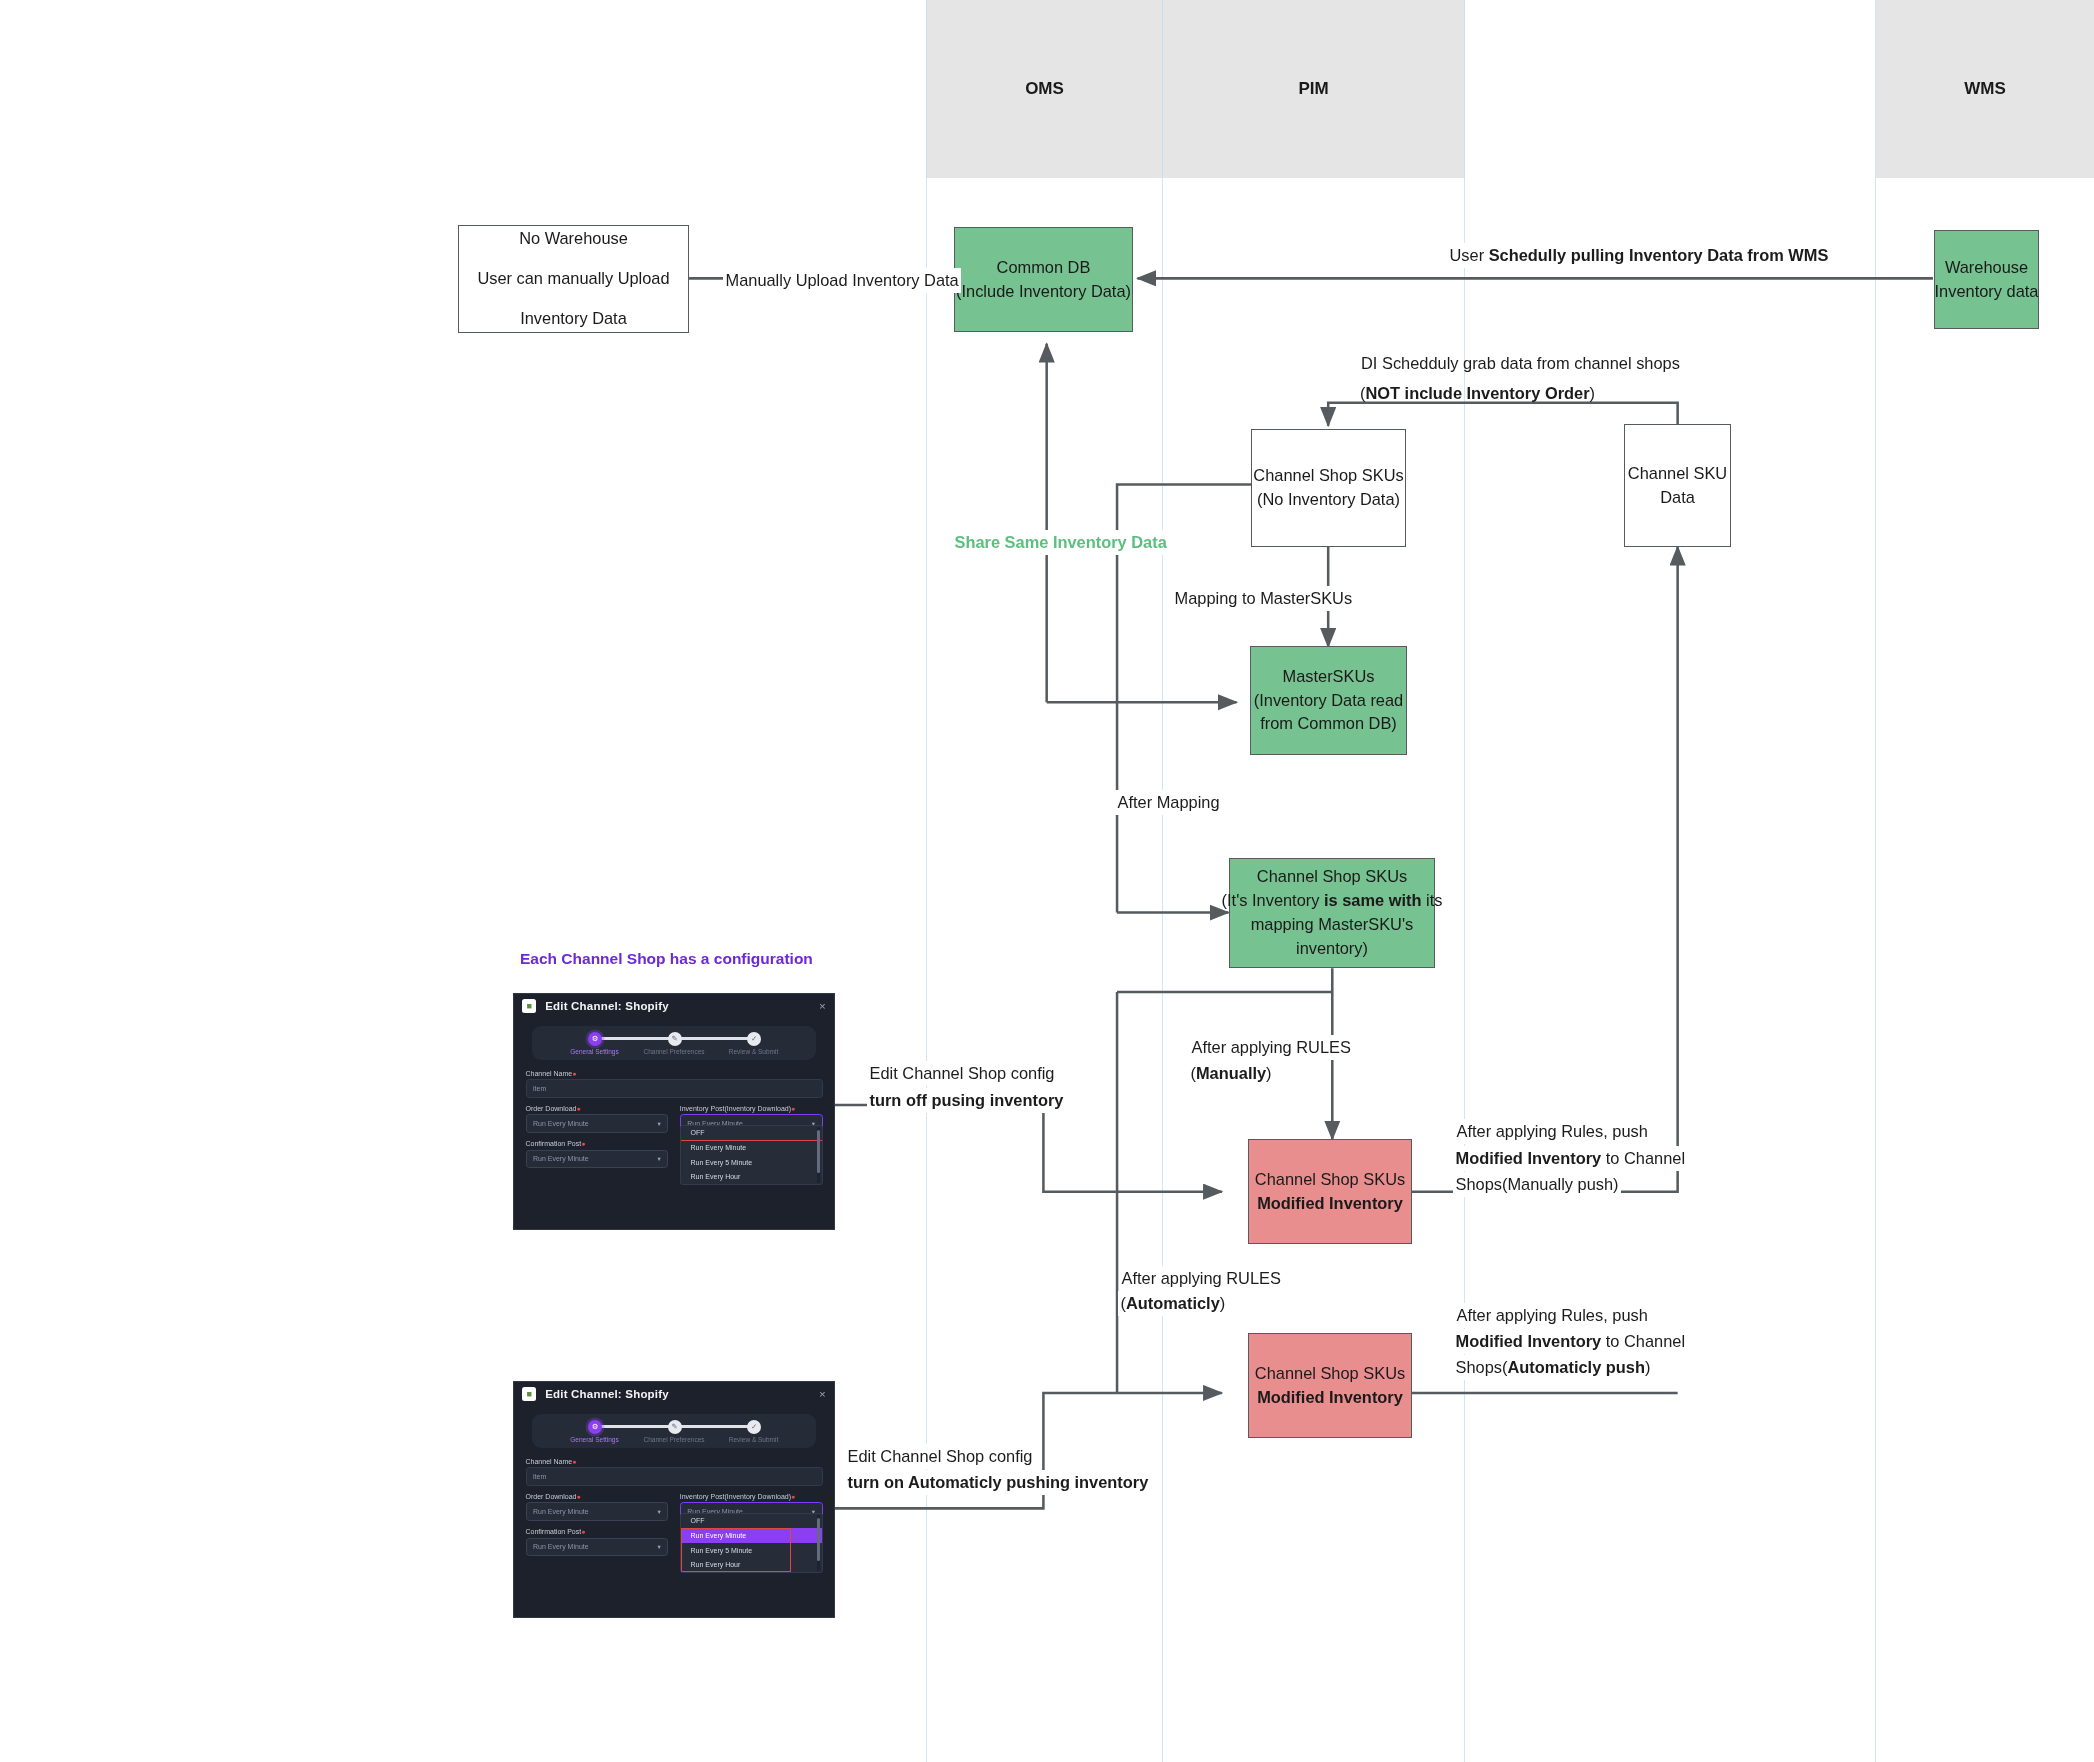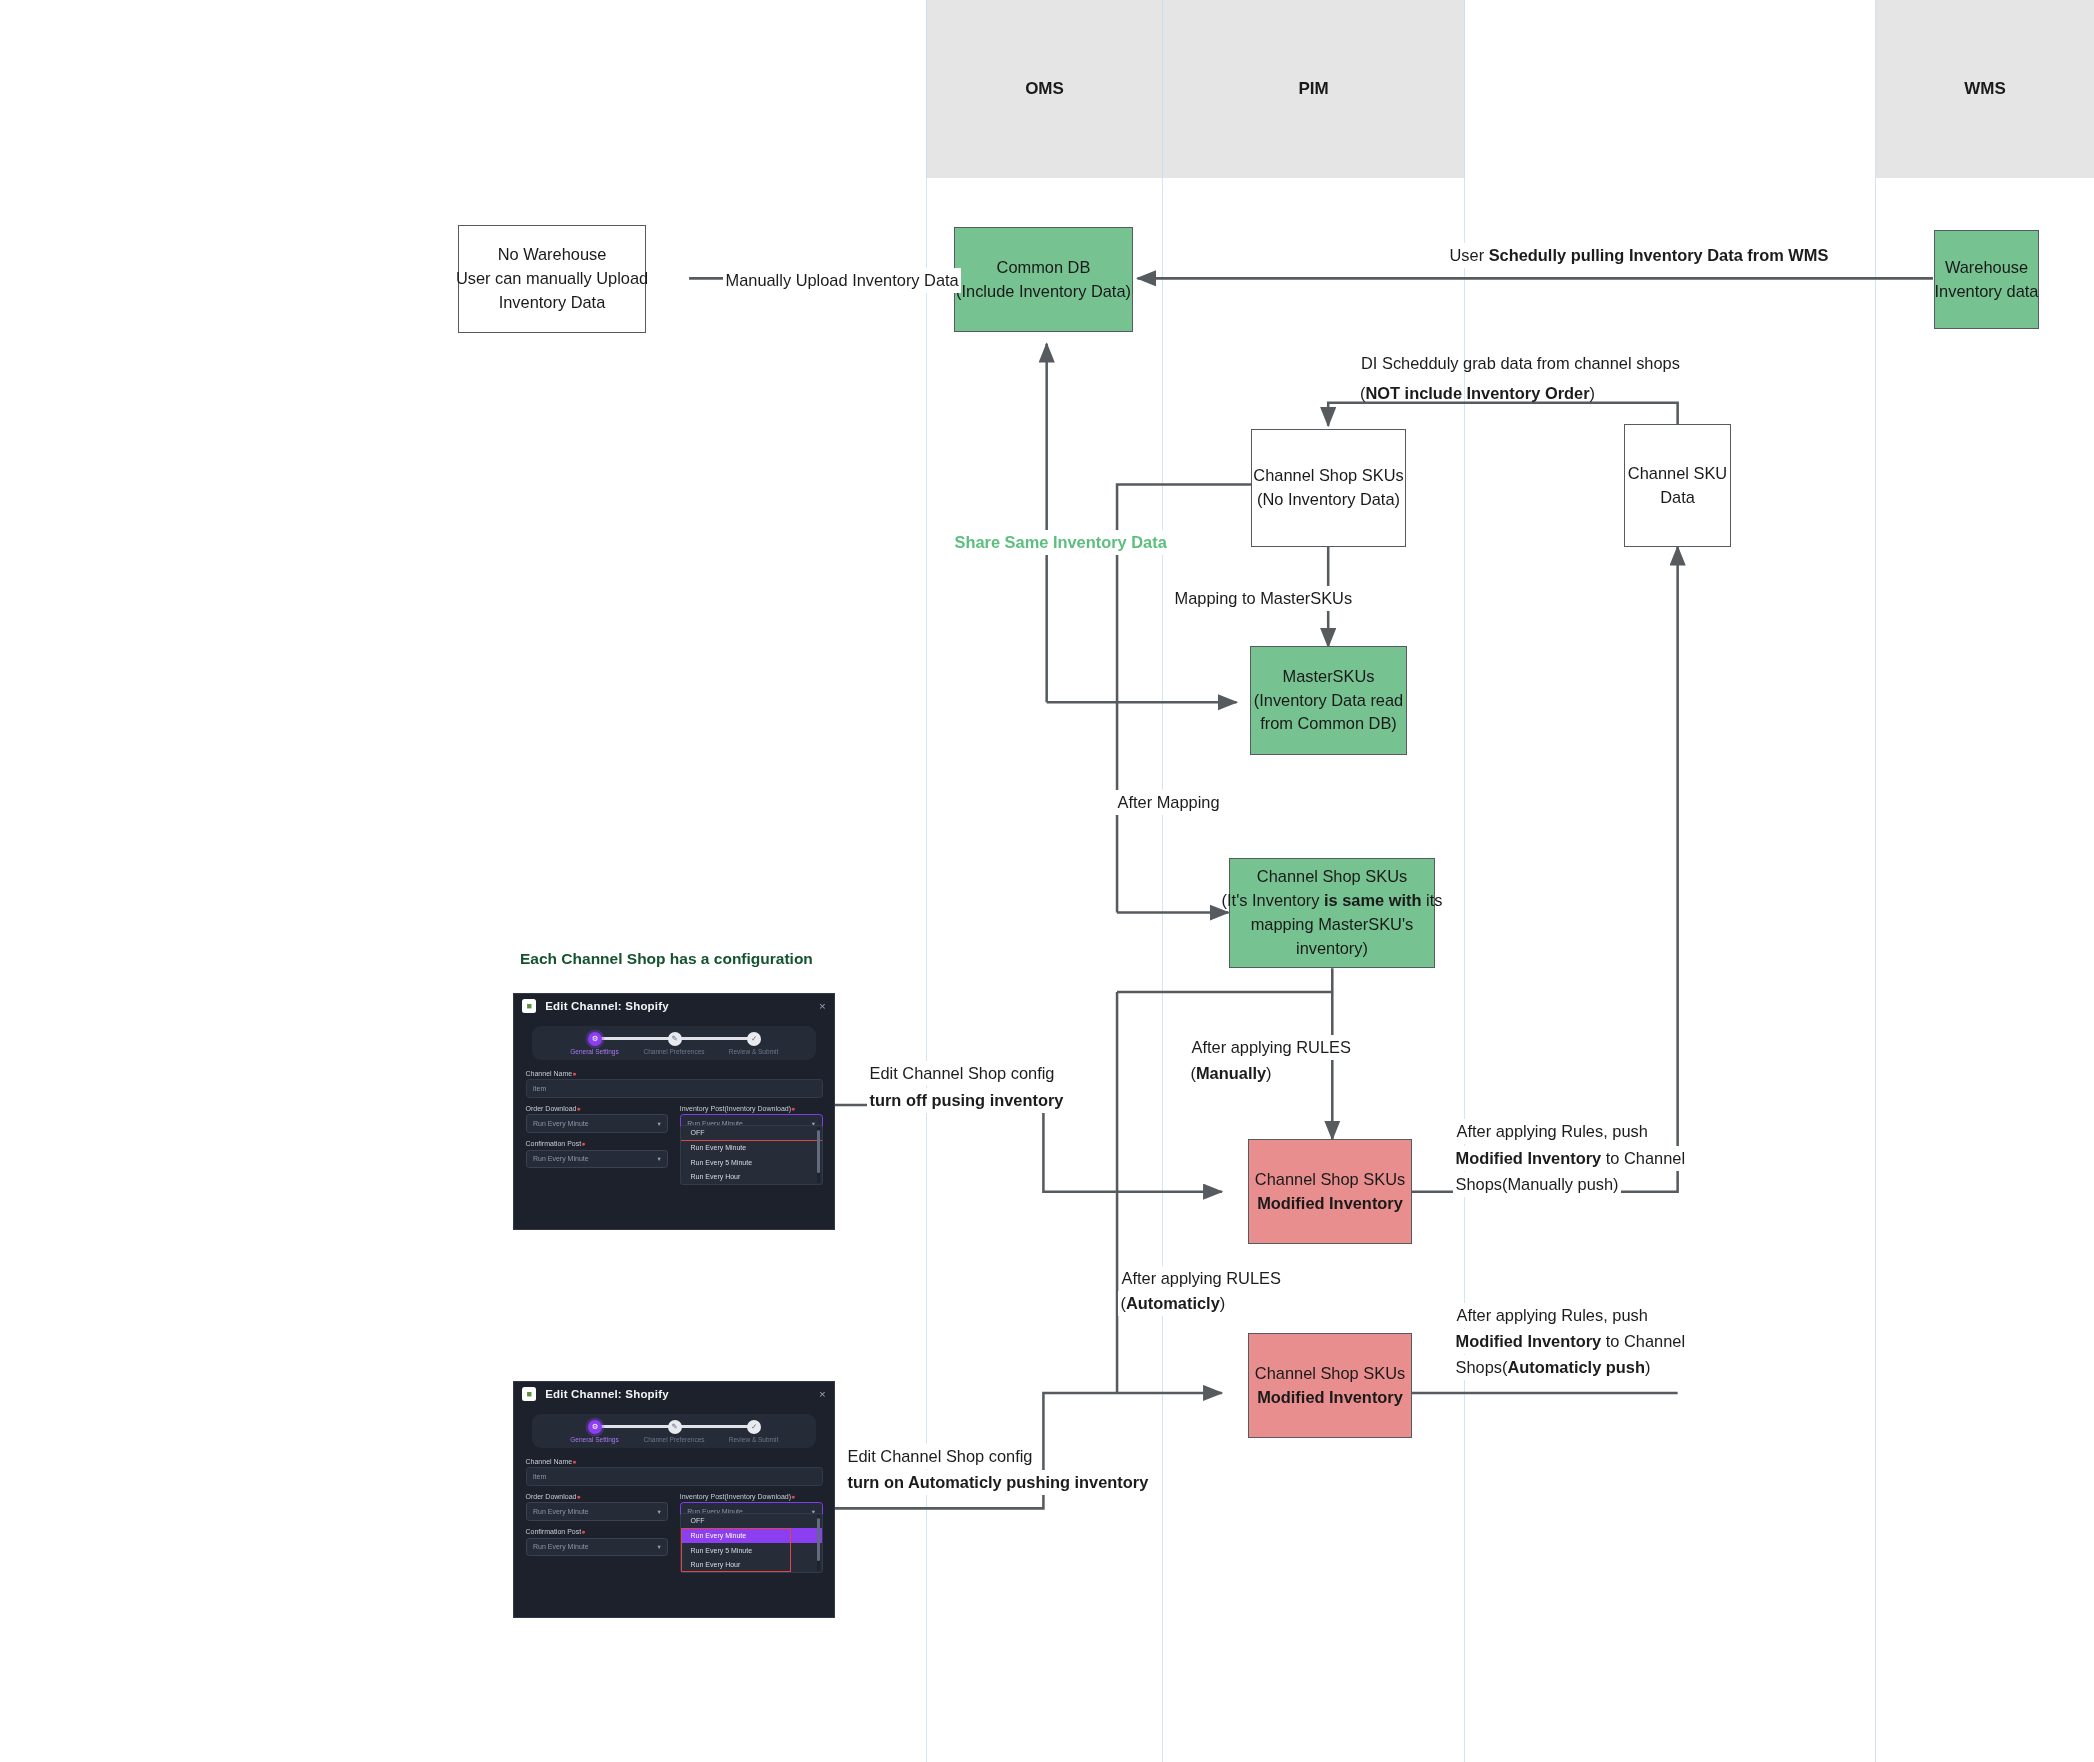--- a/index.html
+++ b/index.html
@@ -62,21 +62,21 @@
   .select.focus{border-color:#7b3ff0;}
   .caret{margin-left:auto;color:#99a0b2;font-size:6.5px;}
   .menu{position:absolute;left:0;right:0;top:19.6px;background:#272c39;border:0.8px solid #333a4a;
         border-radius:2.5px;overflow:hidden;}
   .mi{height:14.7px;display:flex;align-items:center;padding:0 9.8px;color:#d6dae4;font-size:7px;position:relative;}
   .mi.sel{background:#8b3ff0;color:#fff;}
   .mi.boxred{outline:0.8px solid #e04545;outline-offset:-0.8px;}
   .mscroll{position:absolute;right:1.6px;top:1.6px;bottom:1.6px;width:3.3px;background:#1f2330;border-radius:1.6px;}
   .mthumb{position:absolute;right:1.6px;top:4.1px;width:3.3px;height:43px;background:#646b80;border-radius:1.6px;}
   .redbox{position:absolute;border:0.8px solid #e04545;box-sizing:border-box;pointer-events:none;}
-  .cap{position:absolute;font-size:15.5px;font-weight:bold;color:#14532d;white-space:nowrap;}
+  .cap{position:absolute;font-size:15.5px;font-weight:bold;color:#6d28d9;white-space:nowrap;}
 </style>
 </head>
 <body>
 
 <div id="page">
 
   <div class="lane first" style="left:926px;width:237px;"></div>
   <div class="lane" style="left:1163px;width:302px;"></div>
   <div class="lane" style="left:1465px;width:411px;"></div>
   <div class="lane" style="left:1876px;width:219px;"></div>
@@ -126,21 +126,21 @@
       <path d="M1552,1456 L2050,1456 L2050,668" marker-end="url(#ah)"></path>
 
       <path d="M1552,1702 L2050,1702"></path>
 
       <path d="M1020,1350 L1275,1350 L1275,1456 L1365,1456"></path>
 
       <path d="M1020,1843 L1275,1843 L1275,1702 L1365,1702"></path>
     </g>
   </svg>
 
-  <div class="node white" style="left:458px;top:225px;width:188px;height:108px;">
+  <div class="node white" style="left:458px;top:225px;width:231px;height:108px;gap:16px;">
     <span class="ln">No Warehouse</span>
     <span class="ln">User can manually Upload</span>
     <span class="ln">Inventory Data</span>
   </div>
 
   <div class="node green" style="left:954px;top:227px;width:179px;height:105px;">
     <span class="ln">Common DB</span>
     <span class="ln">(Include Inventory Data)</span>
   </div>
 

